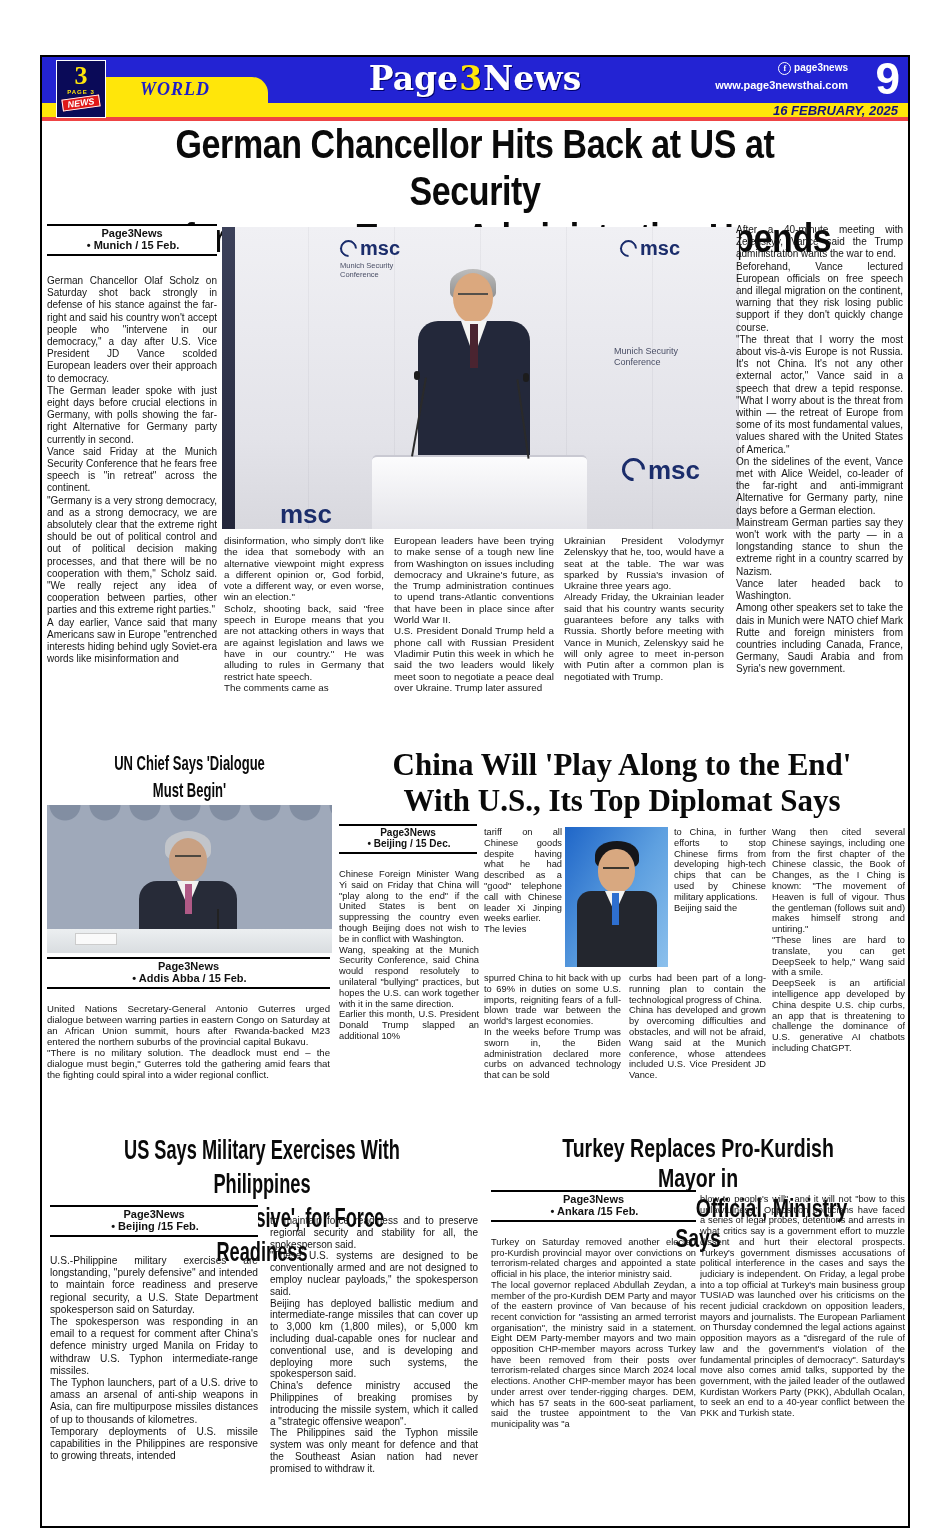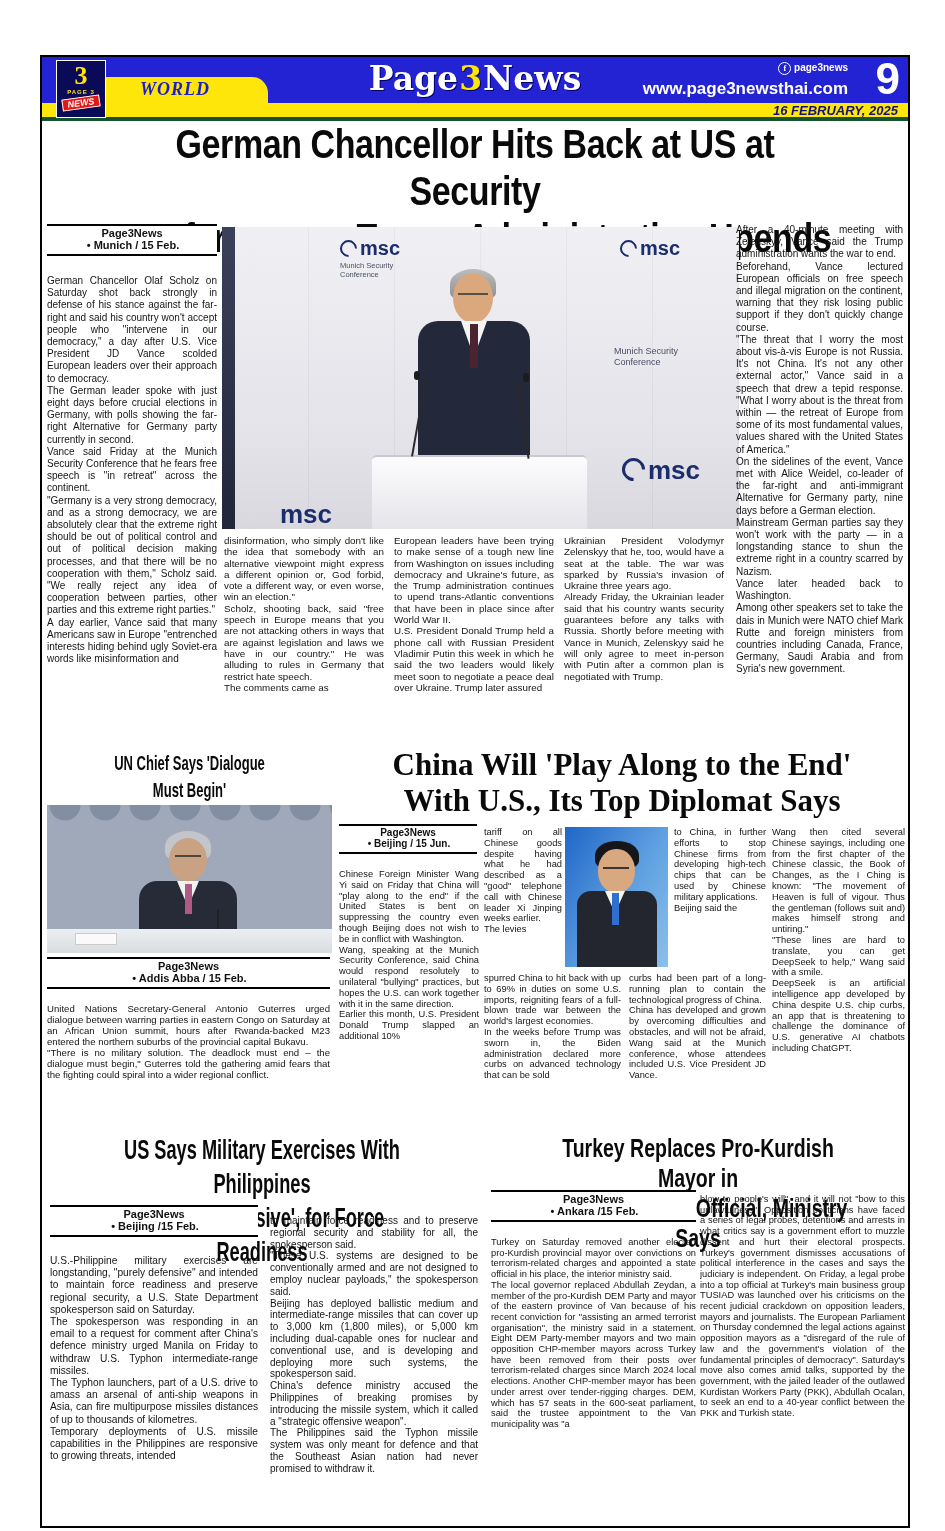--- a/index.html
+++ b/index.html
@@ -24,24 +24,24 @@
         font-style:italic;font-size:9px;transform:rotate(-8deg);border:1px solid #fff;}
   .masthead-title{position:absolute;left:0;right:0;top:2px;text-align:center;
         font-family:"DejaVu Serif",serif;font-weight:bold;font-size:33px;color:#ffffff;
         text-shadow:1px 1px 0 #00006a;}
   .masthead-title .m3{color:#ffe60a;position:relative;padding:0 1px;}
   .masthead-title .m3::before{content:"";position:absolute;left:-3px;top:4px;width:12px;height:15px;
         background:#e01818;z-index:-1;}
   .social{position:absolute;right:60px;top:5px;color:#fff;font-size:10px;font-weight:bold;}
   .fb-icon{display:inline-block;width:11px;height:11px;border:1px solid #fff;border-radius:50%;
         text-align:center;line-height:11px;font-size:8px;font-family:"Liberation Serif",serif;}
-  .website{position:absolute;right:60px;top:22px;color:#fff;font-size:17px;font-weight:bold;}
+  .website{position:absolute;right:60px;top:22px;color:#fff;font-size:11px;font-weight:bold;}
   .pageno{position:absolute;right:8px;top:-2px;color:#fff;font-size:44px;font-weight:bold;line-height:48px;}
   .date-strip{position:absolute;left:0;top:46px;width:100%;height:18px;background:#ffe60a;
-        border-bottom:4px solid #14532d;box-sizing:border-box;}
+        border-bottom:4px solid #ef4444;box-sizing:border-box;}
   .date{position:absolute;right:10px;top:0px;font-weight:bold;font-style:italic;font-size:13px;color:#12127e;}
 
   
   .headline{font-weight:bold;color:#0a0a0a;text-align:center;white-space:pre-line;}
   .h-german{left:0;top:64px;width:866px;font-size:40px;line-height:47px;transform:scaleX(0.85);letter-spacing:-0.5px;}
   .h-congo{left:0;top:692px;width:295px;font-size:21px;line-height:27px;transform:scaleX(0.62);}
   .h-china{left:295px;top:690px;width:570px;font-family:"Liberation Serif",serif;font-size:31px;line-height:36px;}
   .h-phil{left:0;top:1076px;width:440px;font-size:28px;line-height:34px;transform:scaleX(0.65);}
   .h-turkey{left:447px;top:1076px;width:418px;font-size:25px;line-height:30px;transform:scaleX(0.78);}
 
@@ -227,21 +227,21 @@
       <div class="dl">•  Addis Abba  /  15  Feb.</div>
     </div>
     <div class="abs bt bt-congo" style="left:5px;top:946px;width:283px;height:118px;">United Nations Secretary-General Antonio Guterres urged dialogue between warring parties in eastern Congo on Saturday at an African Union summit, hours after Rwanda-backed M23 entered the northern suburbs of the provincial capital Bukavu.
 "There is no military solution. The deadlock must end – the dialogue must begin," Guterres told the gathering amid fears that the fighting could spiral into a wider regional conflict.</div>
 
     <div class="abs headline h-china">China Will 'Play Along to the End'
 With U.S., Its Top Diplomat Says</div>
 
     <div class="abs byline byline-sm" style="left:297px;top:767px;width:138px;">
       <div class="ag">Page3News</div>
-      <div class="dl">• Beijing  / 15 Jun.</div>
+      <div class="dl">• Beijing  / 15 Dec.</div>
     </div>
     <div class="abs bt bt-c" style="left:297px;top:812px;width:140px;height:252px;">Chinese Foreign Minister Wang Yi said on Friday that China will "play along to the end" if the United States is bent on suppressing the country even though Beijing does not wish to be in conflict with Washington.
 Wang, speaking at the Munich Security Conference, said China would respond resolutely to unilateral "bullying" practices, but hopes the U.S. can work together with it in the same direction.
 Earlier this month, U.S. President Donald Trump slapped an additional 10%</div>
 
     <div class="abs bt bt-c" style="left:442px;top:770px;width:78px;height:142px;">tariff on all Chinese goods despite having what he had described as a "good" telephone call with Chinese leader Xi Jinping weeks earlier.
 The levies</div>
 
     <div class="abs w-photo">
       <div class="w-hair"></div>

